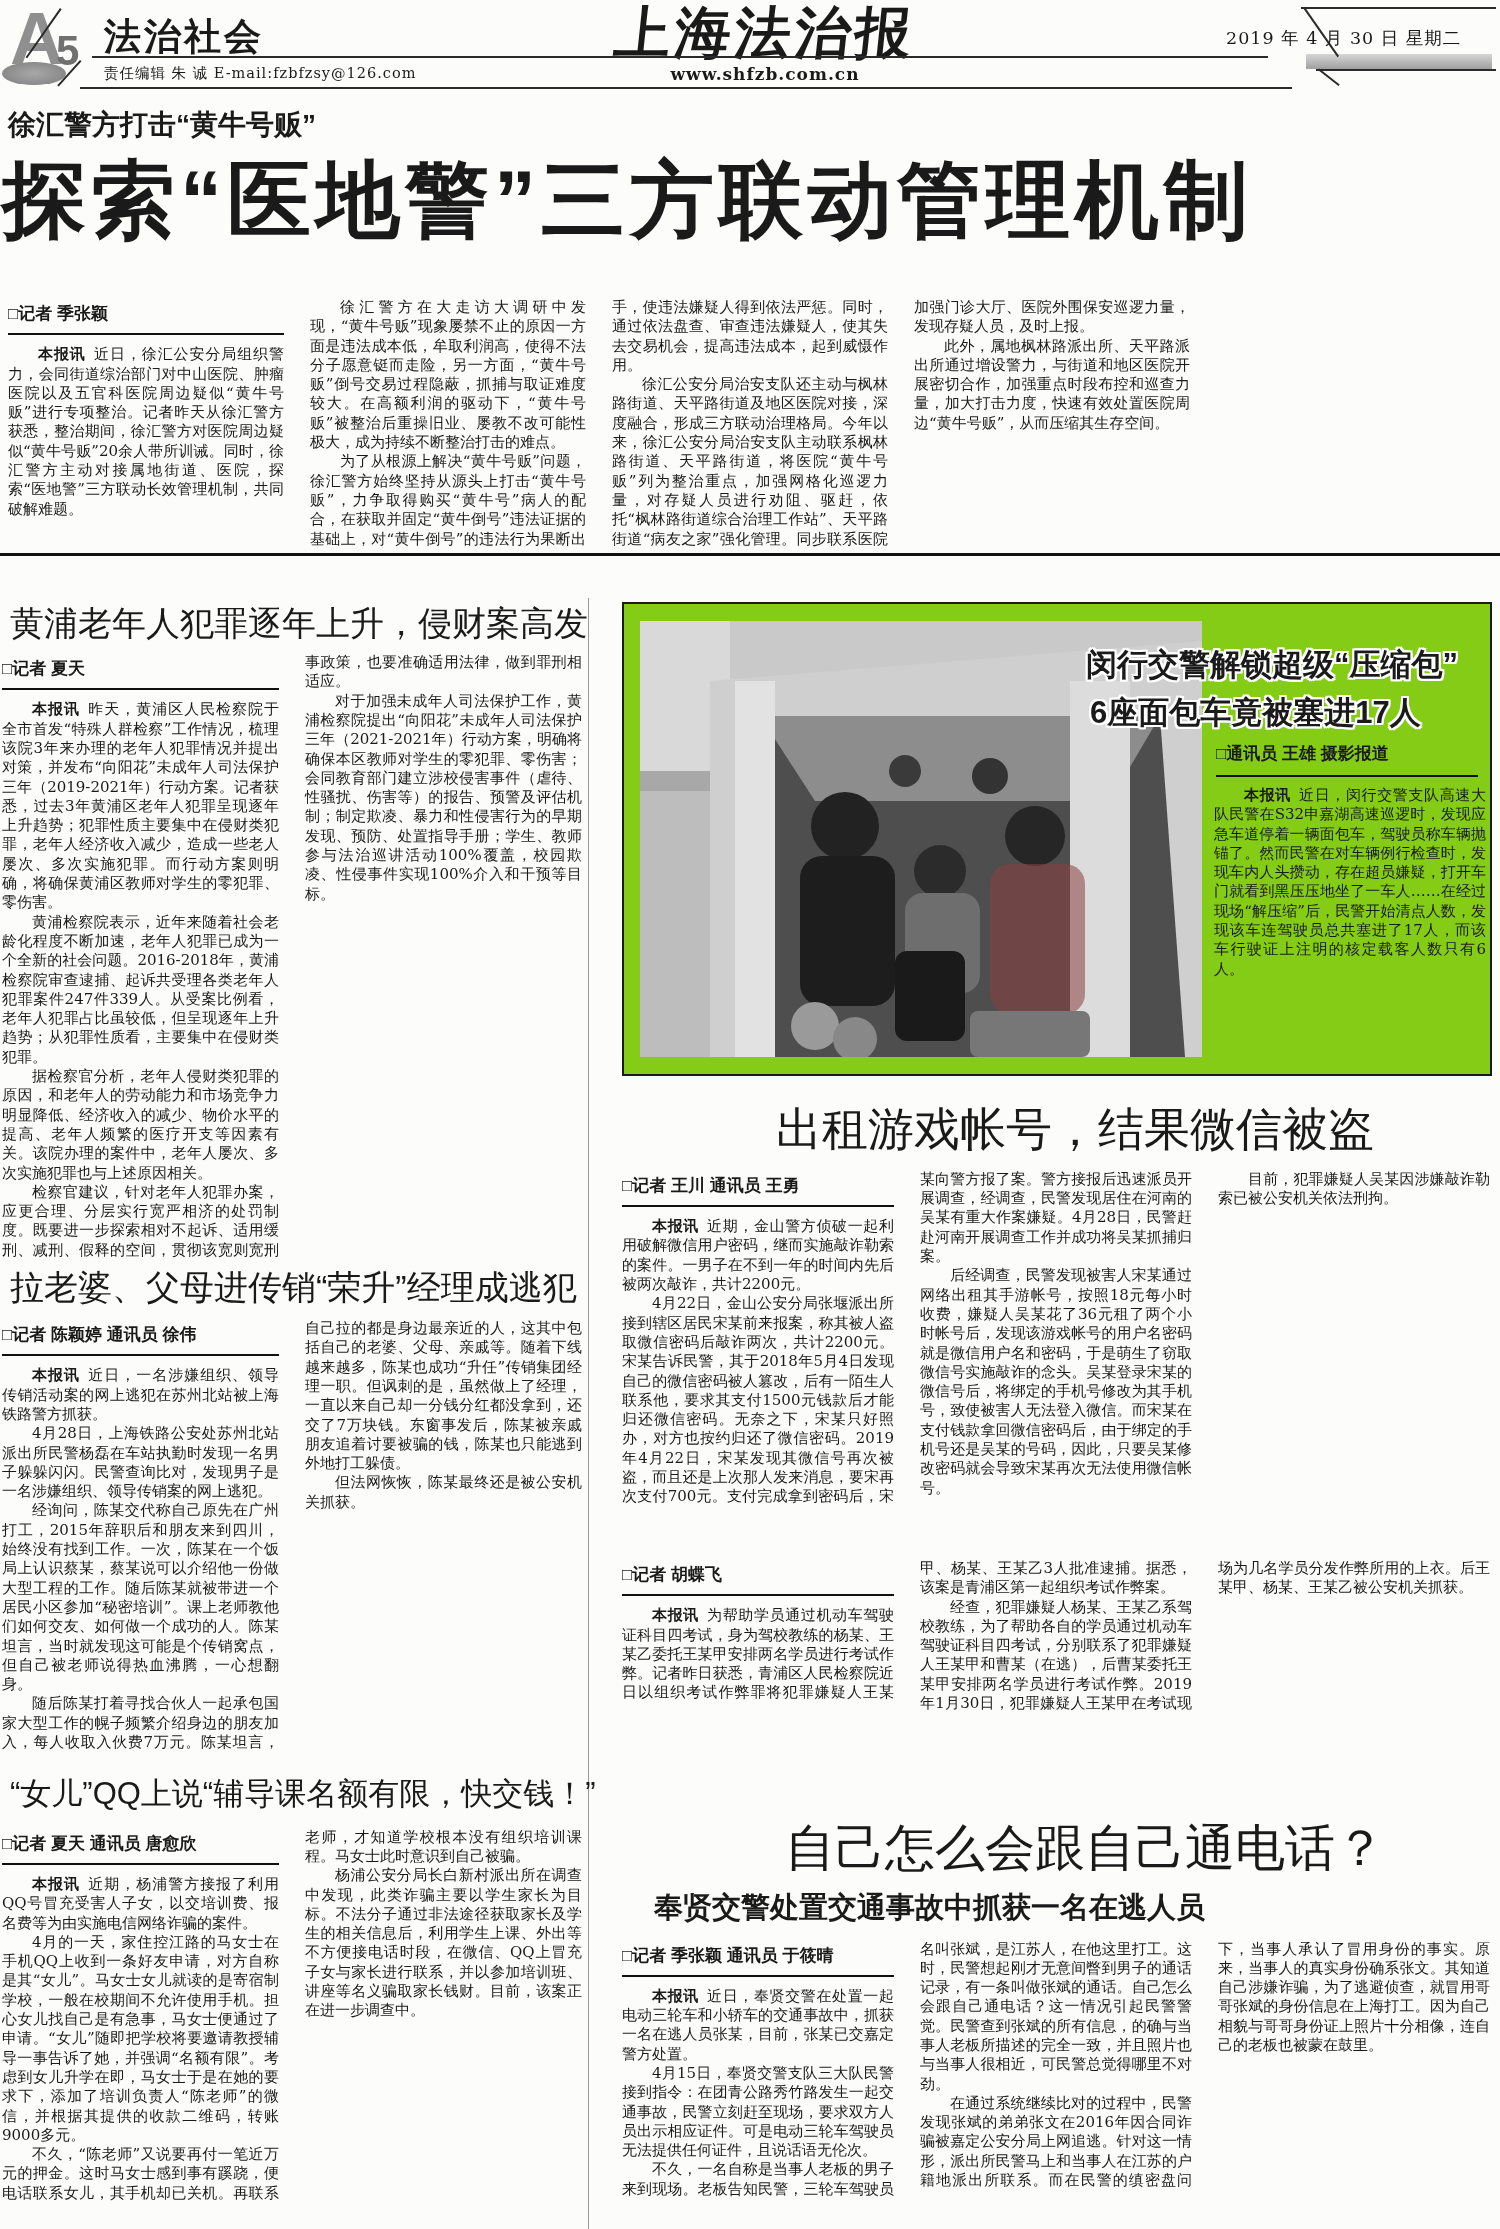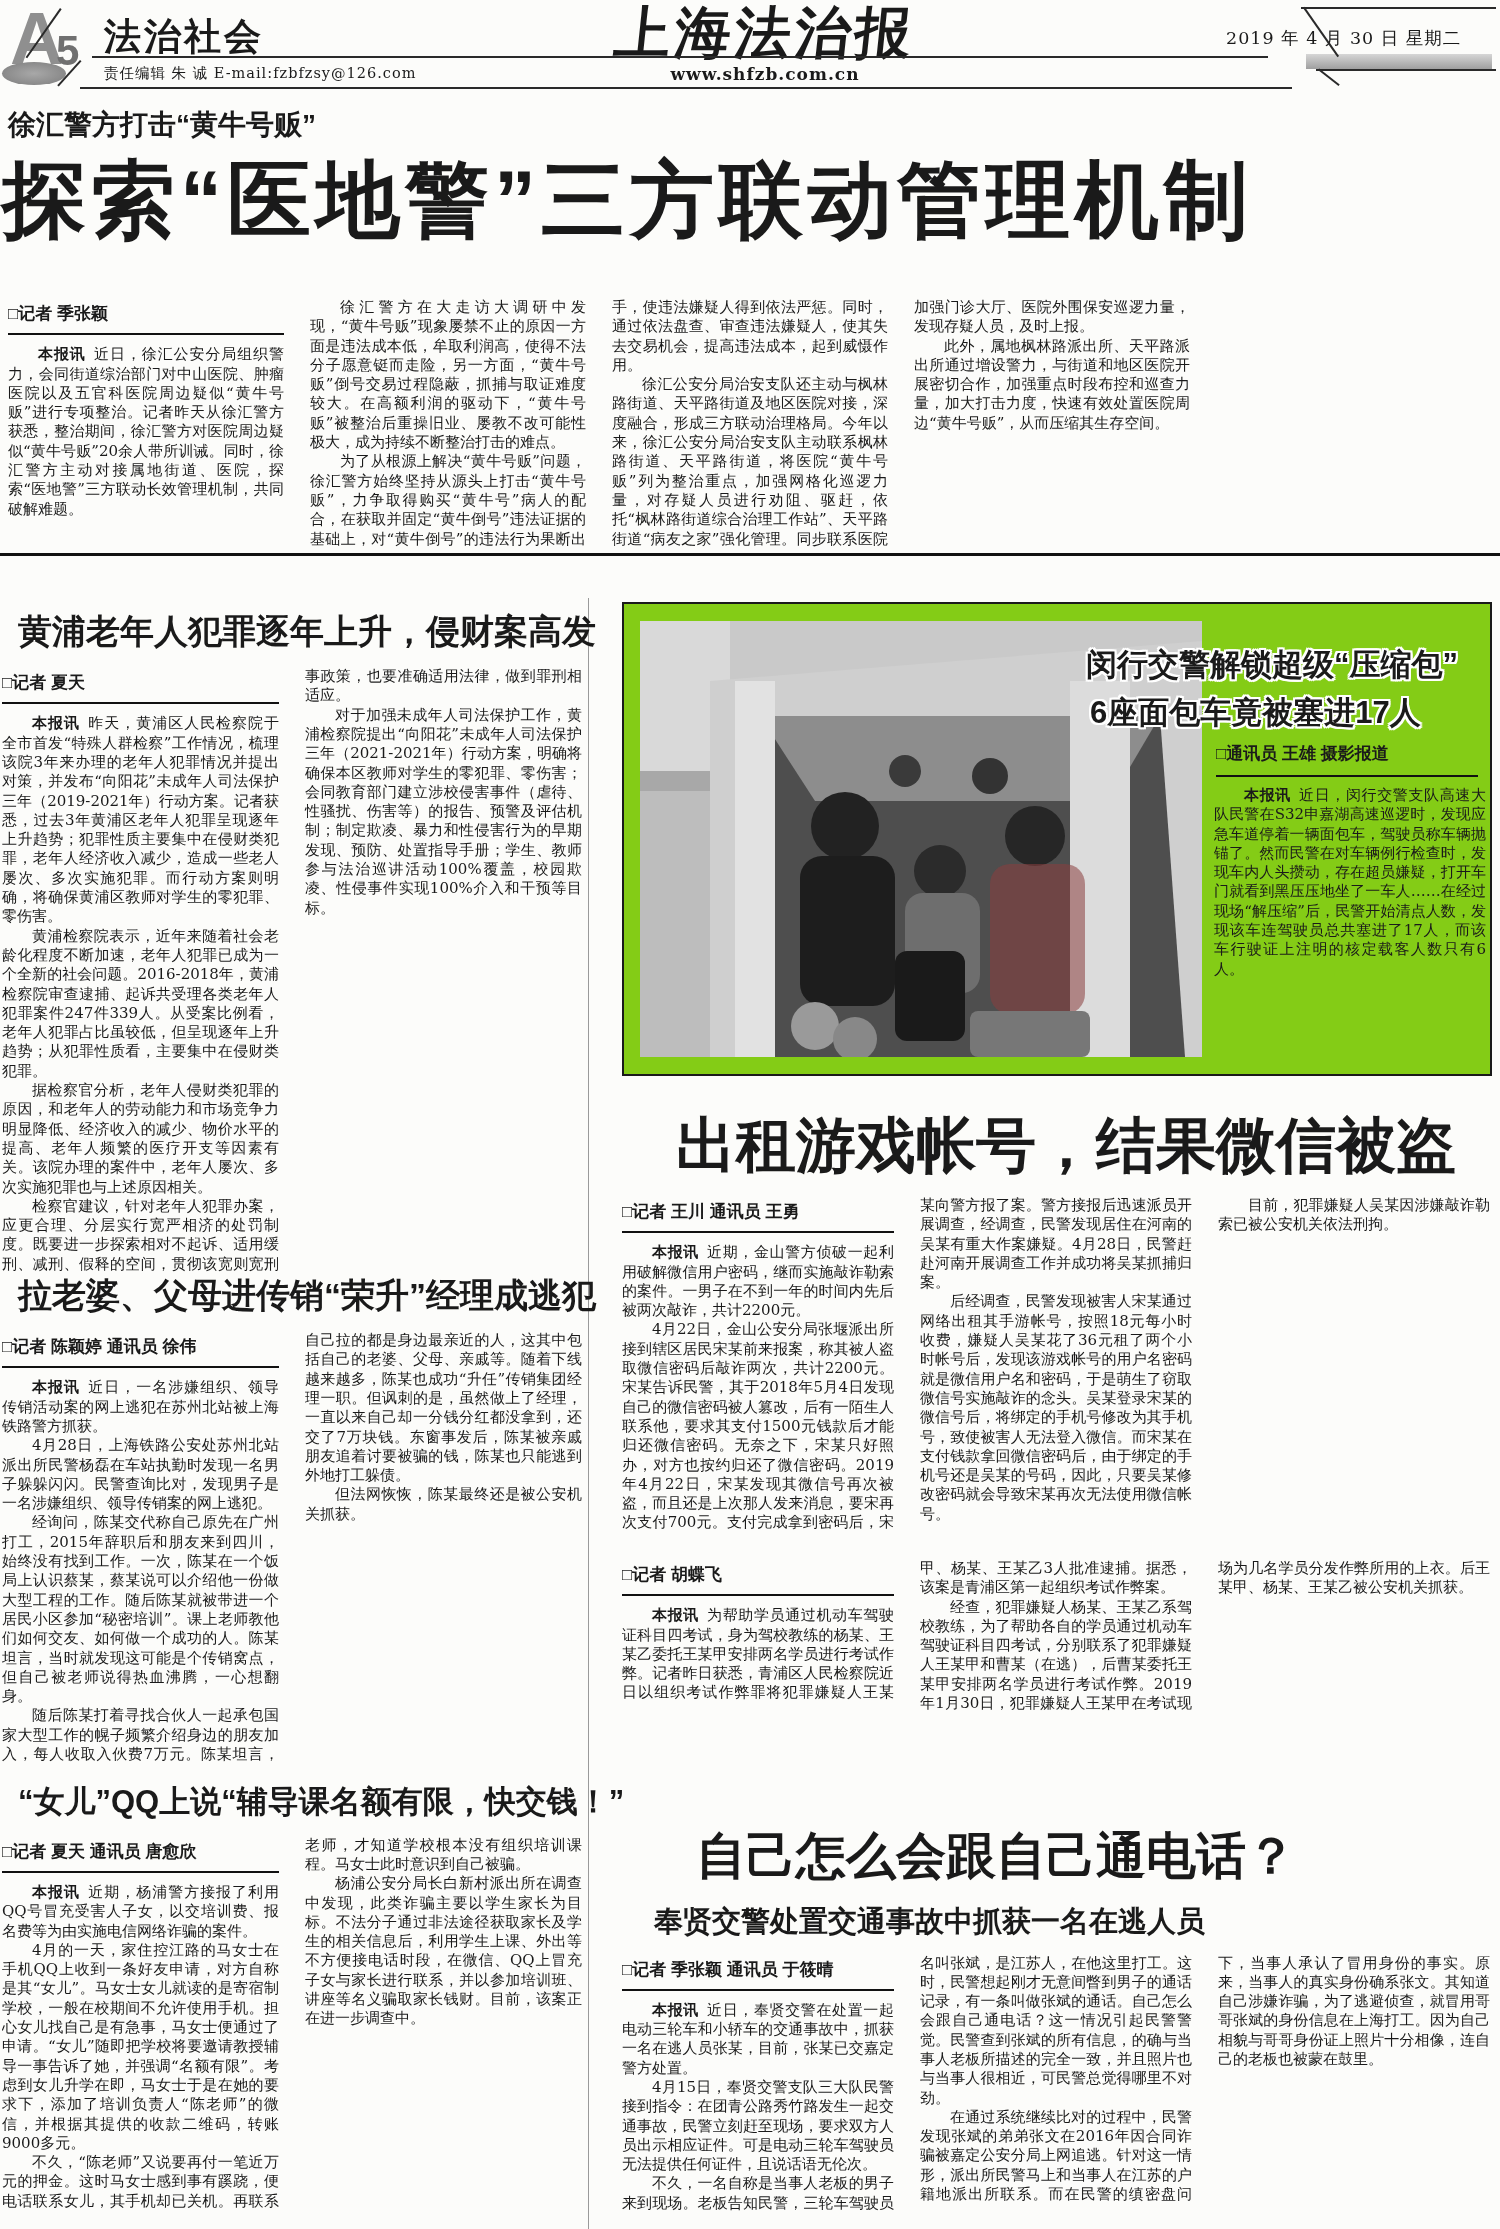--- a/index.html
+++ b/index.html
@@ -18,21 +18,21 @@
   .editor-line{font-size:14.5px;letter-spacing:1px;}
   .masthead{font-family:"DejaVu Serif",serif;font-weight:bold;font-size:56px;letter-spacing:4px;transform:skewX(-6deg);line-height:1;}
   .website{font-weight:bold;font-size:17px;font-family:"DejaVu Serif",serif;letter-spacing:1px;}
   .date-line{font-size:17.5px;letter-spacing:1px;}
   .date-bar{background:linear-gradient(#d6d6d6,#9f9f9f);height:15px;}
 
   
   .kicker{font-family:"Liberation Sans","DejaVu Sans",sans-serif;font-weight:900;font-size:28px;}
   .lead-headline{font-family:"Liberation Sans","DejaVu Sans",sans-serif;font-weight:900;font-size:84px;
                  letter-spacing:5px;white-space:nowrap;line-height:1.05;}
-  .art h2{font-family:"Liberation Sans","DejaVu Sans",sans-serif;font-weight:700;margin:16px;white-space:nowrap;line-height:1.15;}
+  .art h2{font-family:"Liberation Sans","DejaVu Sans",sans-serif;font-weight:400;margin:8px;white-space:nowrap;line-height:1.15;text-align:center;}
   .art h3{font-family:"Liberation Sans","DejaVu Sans",sans-serif;font-weight:700;margin:0;white-space:nowrap;}
 
   
   .flow{column-gap:26px;column-fill:auto;text-align:justify;overflow:hidden;
         font-size:15px;line-height:19.3px;}
   .flow p{margin:0;text-indent:2em;}
   .byline{font-family:"Liberation Sans","DejaVu Sans",sans-serif;font-weight:700;font-size:17px;
           border-bottom:2px solid #111;padding:6px 0 10px 0;margin-bottom:10px;white-space:nowrap;}
   .cols2{column-count:2;}
   .cols3{column-count:3;}
@@ -133,21 +133,21 @@
     <div class="abs photo-title" style="left:466px;top:86px;">6座面包车竟被塞进17人</div>
     <div class="abs byline" style="left:592px;top:132px;width:262px;">□通讯员 王雄 摄影报道</div>
     <div class="abs flow" style="left:590px;top:182px;width:272px;height:272px;">
       <div>
           <p><b>本报讯</b> 近日，闵行交警支队高速大队民警在S32申嘉湖高速巡逻时，发现应急车道停着一辆面包车，驾驶员称车辆抛锚了。然而民警在对车辆例行检查时，发现车内人头攒动，存在超员嫌疑，打开车门就看到黑压压地坐了一车人……在经过现场“解压缩”后，民警开始清点人数，发现该车连驾驶员总共塞进了17人，而该车行驶证上注明的核定载客人数只有6人。</p>
         </div>
     </div>
   </div>
 
   <div class="abs art" style="left:622px;top:1095px;width:868px;">
-    <h2 style="font-size:60px;padding-left:38px;">出租游戏帐号，结果微信被盗</h2>
+    <h2 style="font-size:46px;padding-left:38px;">出租游戏帐号，结果微信被盗</h2>
     <div class="flow cols3" style="height:352px;margin-top:14px;">
       <div class="byline">□记者 王川 通讯员 王勇</div>
       <div>
           <p><b>本报讯</b> 近期，金山警方侦破一起利用破解微信用户密码，继而实施敲诈勒索的案件。一男子在不到一年的时间内先后被两次敲诈，共计2200元。</p>
           <p>4月22日，金山公安分局张堰派出所接到辖区居民宋某前来报案，称其被人盗取微信密码后敲诈两次，共计2200元。宋某告诉民警，其于2018年5月4日发现自己的微信密码被人篡改，后有一陌生人联系他，要求其支付1500元钱款后才能归还微信密码。无奈之下，宋某只好照办，对方也按约归还了微信密码。2019年4月22日，宋某发现其微信号再次被盗，而且还是上次那人发来消息，要宋再次支付700元。支付完成拿到密码后，宋某向警方报了案。警方接报后迅速派员开展调查，经调查，民警发现居住在河南的吴某有重大作案嫌疑。4月28日，民警赶赴河南开展调查工作并成功将吴某抓捕归案。</p>
           <p>后经调查，民警发现被害人宋某通过网络出租其手游帐号，按照18元每小时收费，嫌疑人吴某花了36元租了两个小时帐号后，发现该游戏帐号的用户名密码就是微信用户名和密码，于是萌生了窃取微信号实施敲诈的念头。吴某登录宋某的微信号后，将绑定的手机号修改为其手机号，致使被害人无法登入微信。而宋某在支付钱款拿回微信密码后，由于绑定的手机号还是吴某的号码，因此，只要吴某修改密码就会导致宋某再次无法使用微信帐号。</p>
           <p>目前，犯罪嫌疑人吴某因涉嫌敲诈勒索已被公安机关依法刑拘。</p>
         </div>
     </div>
   </div>

